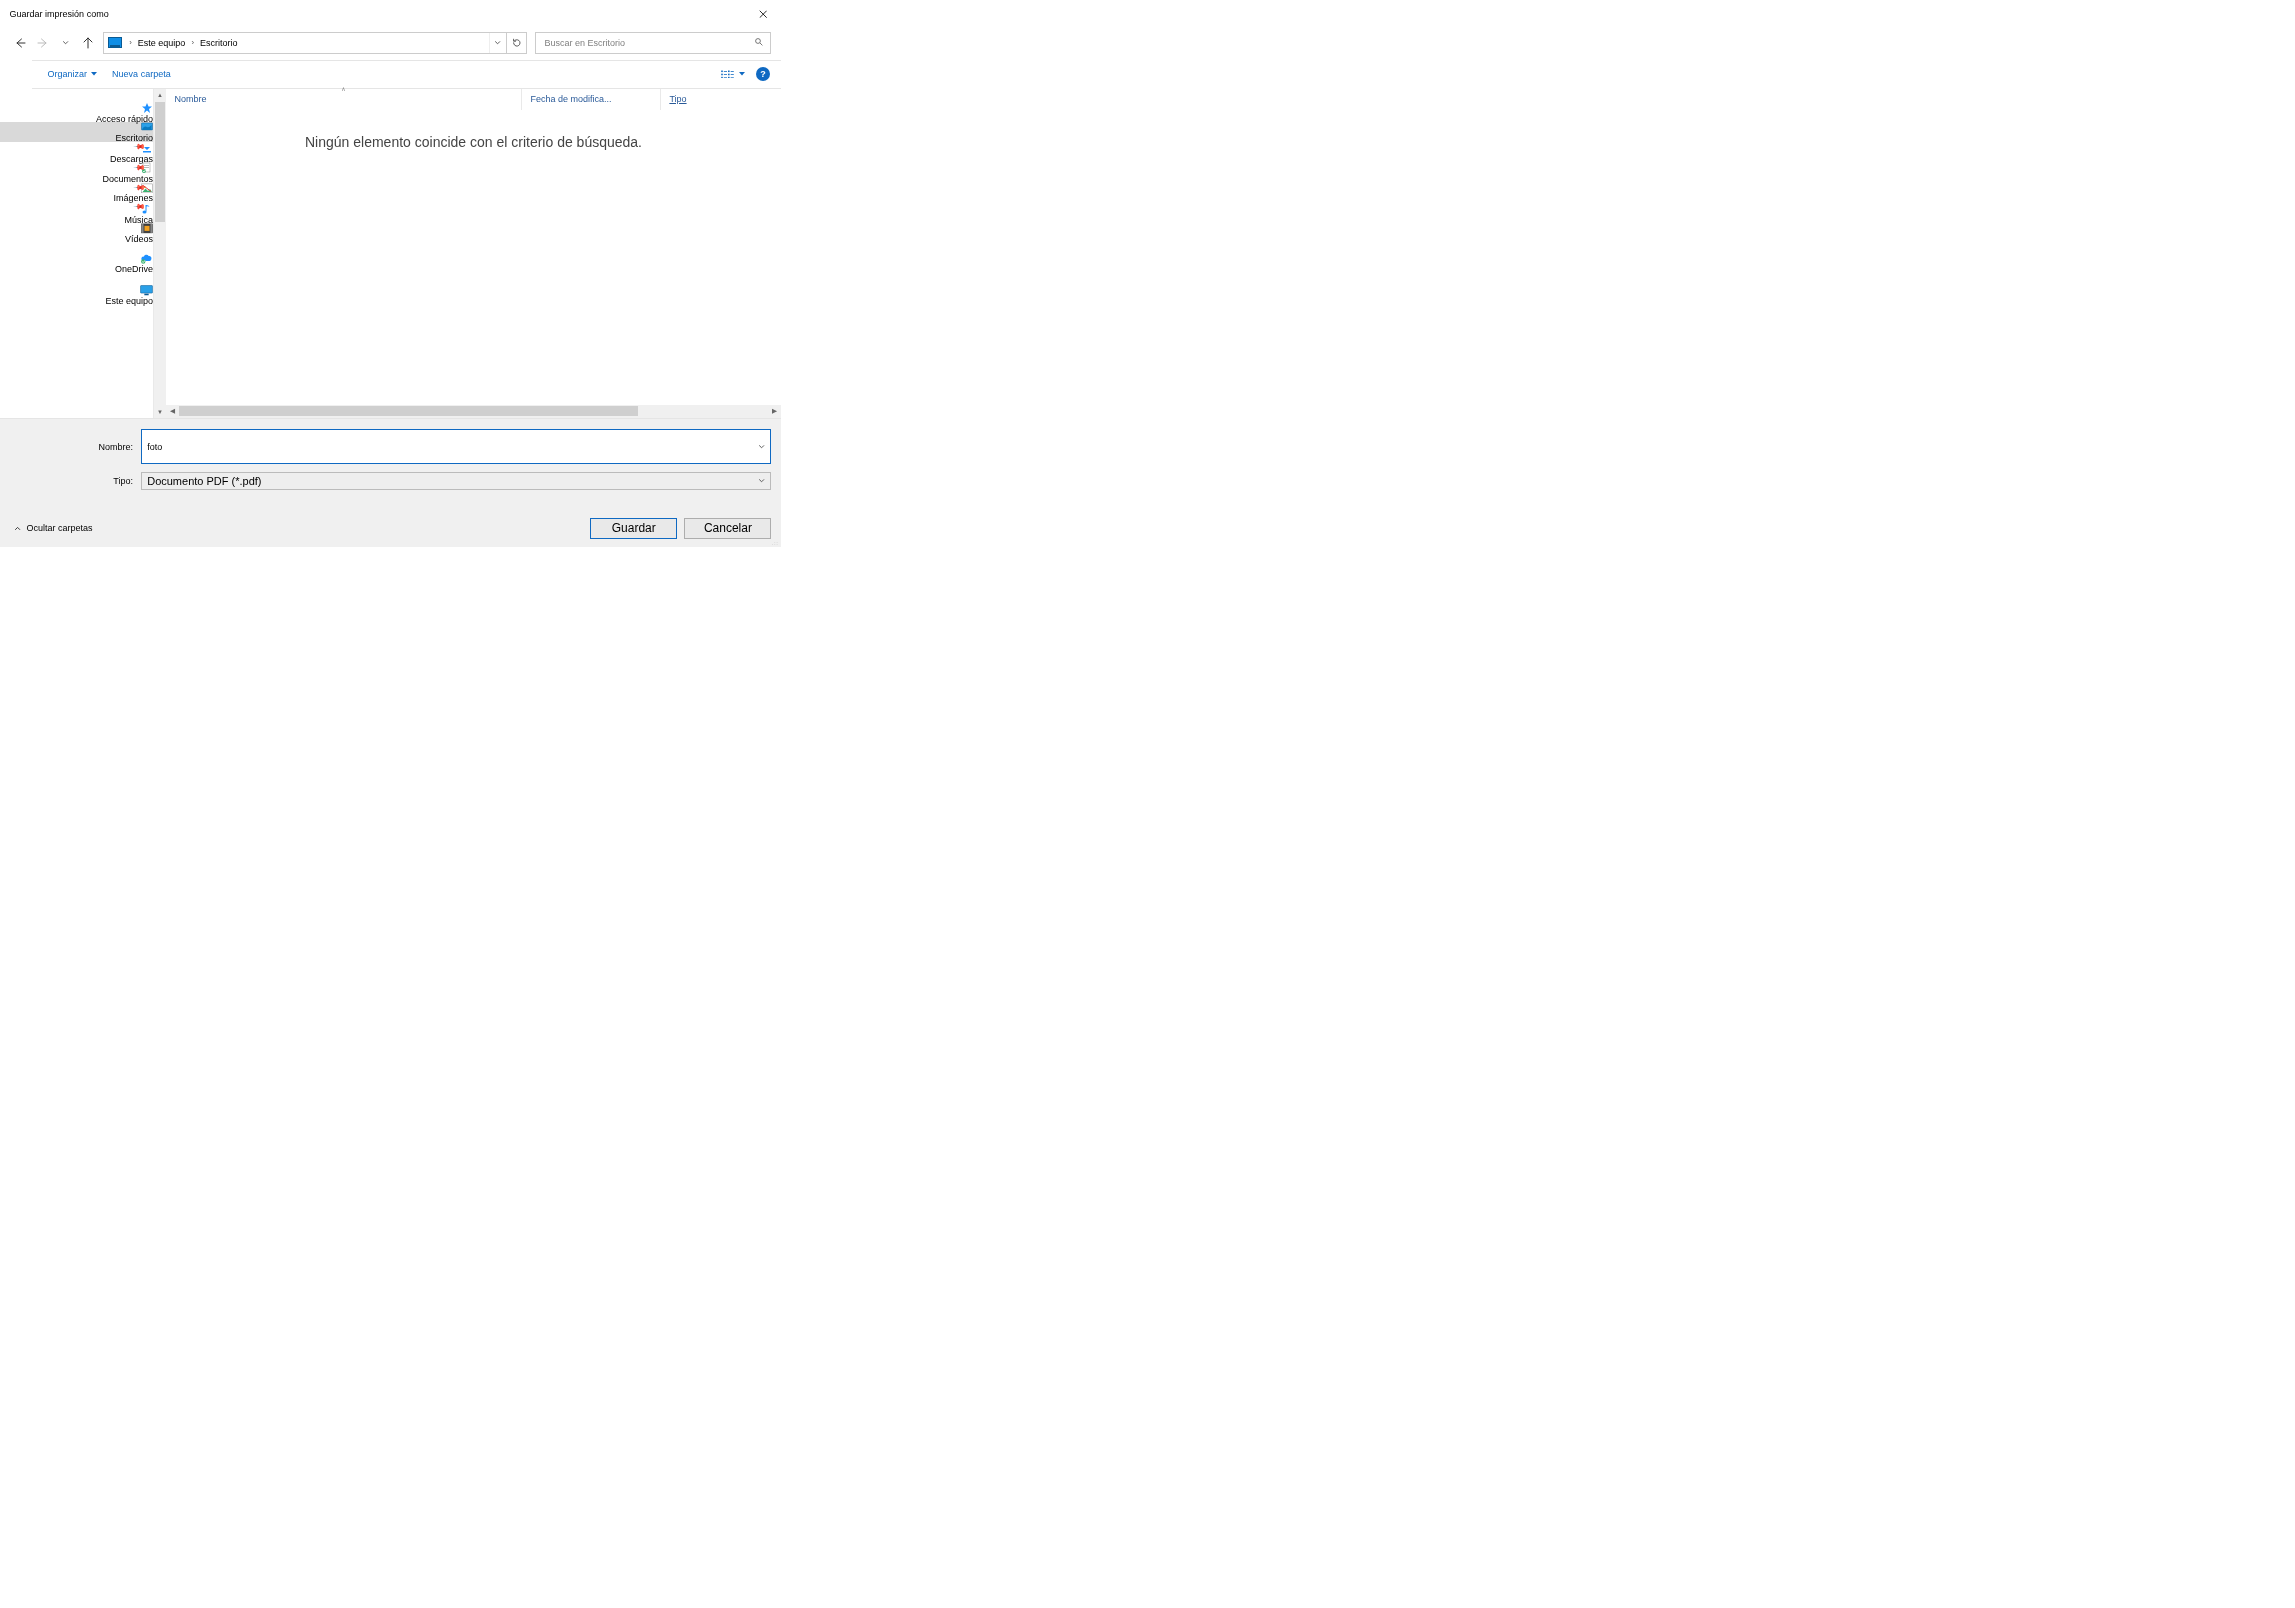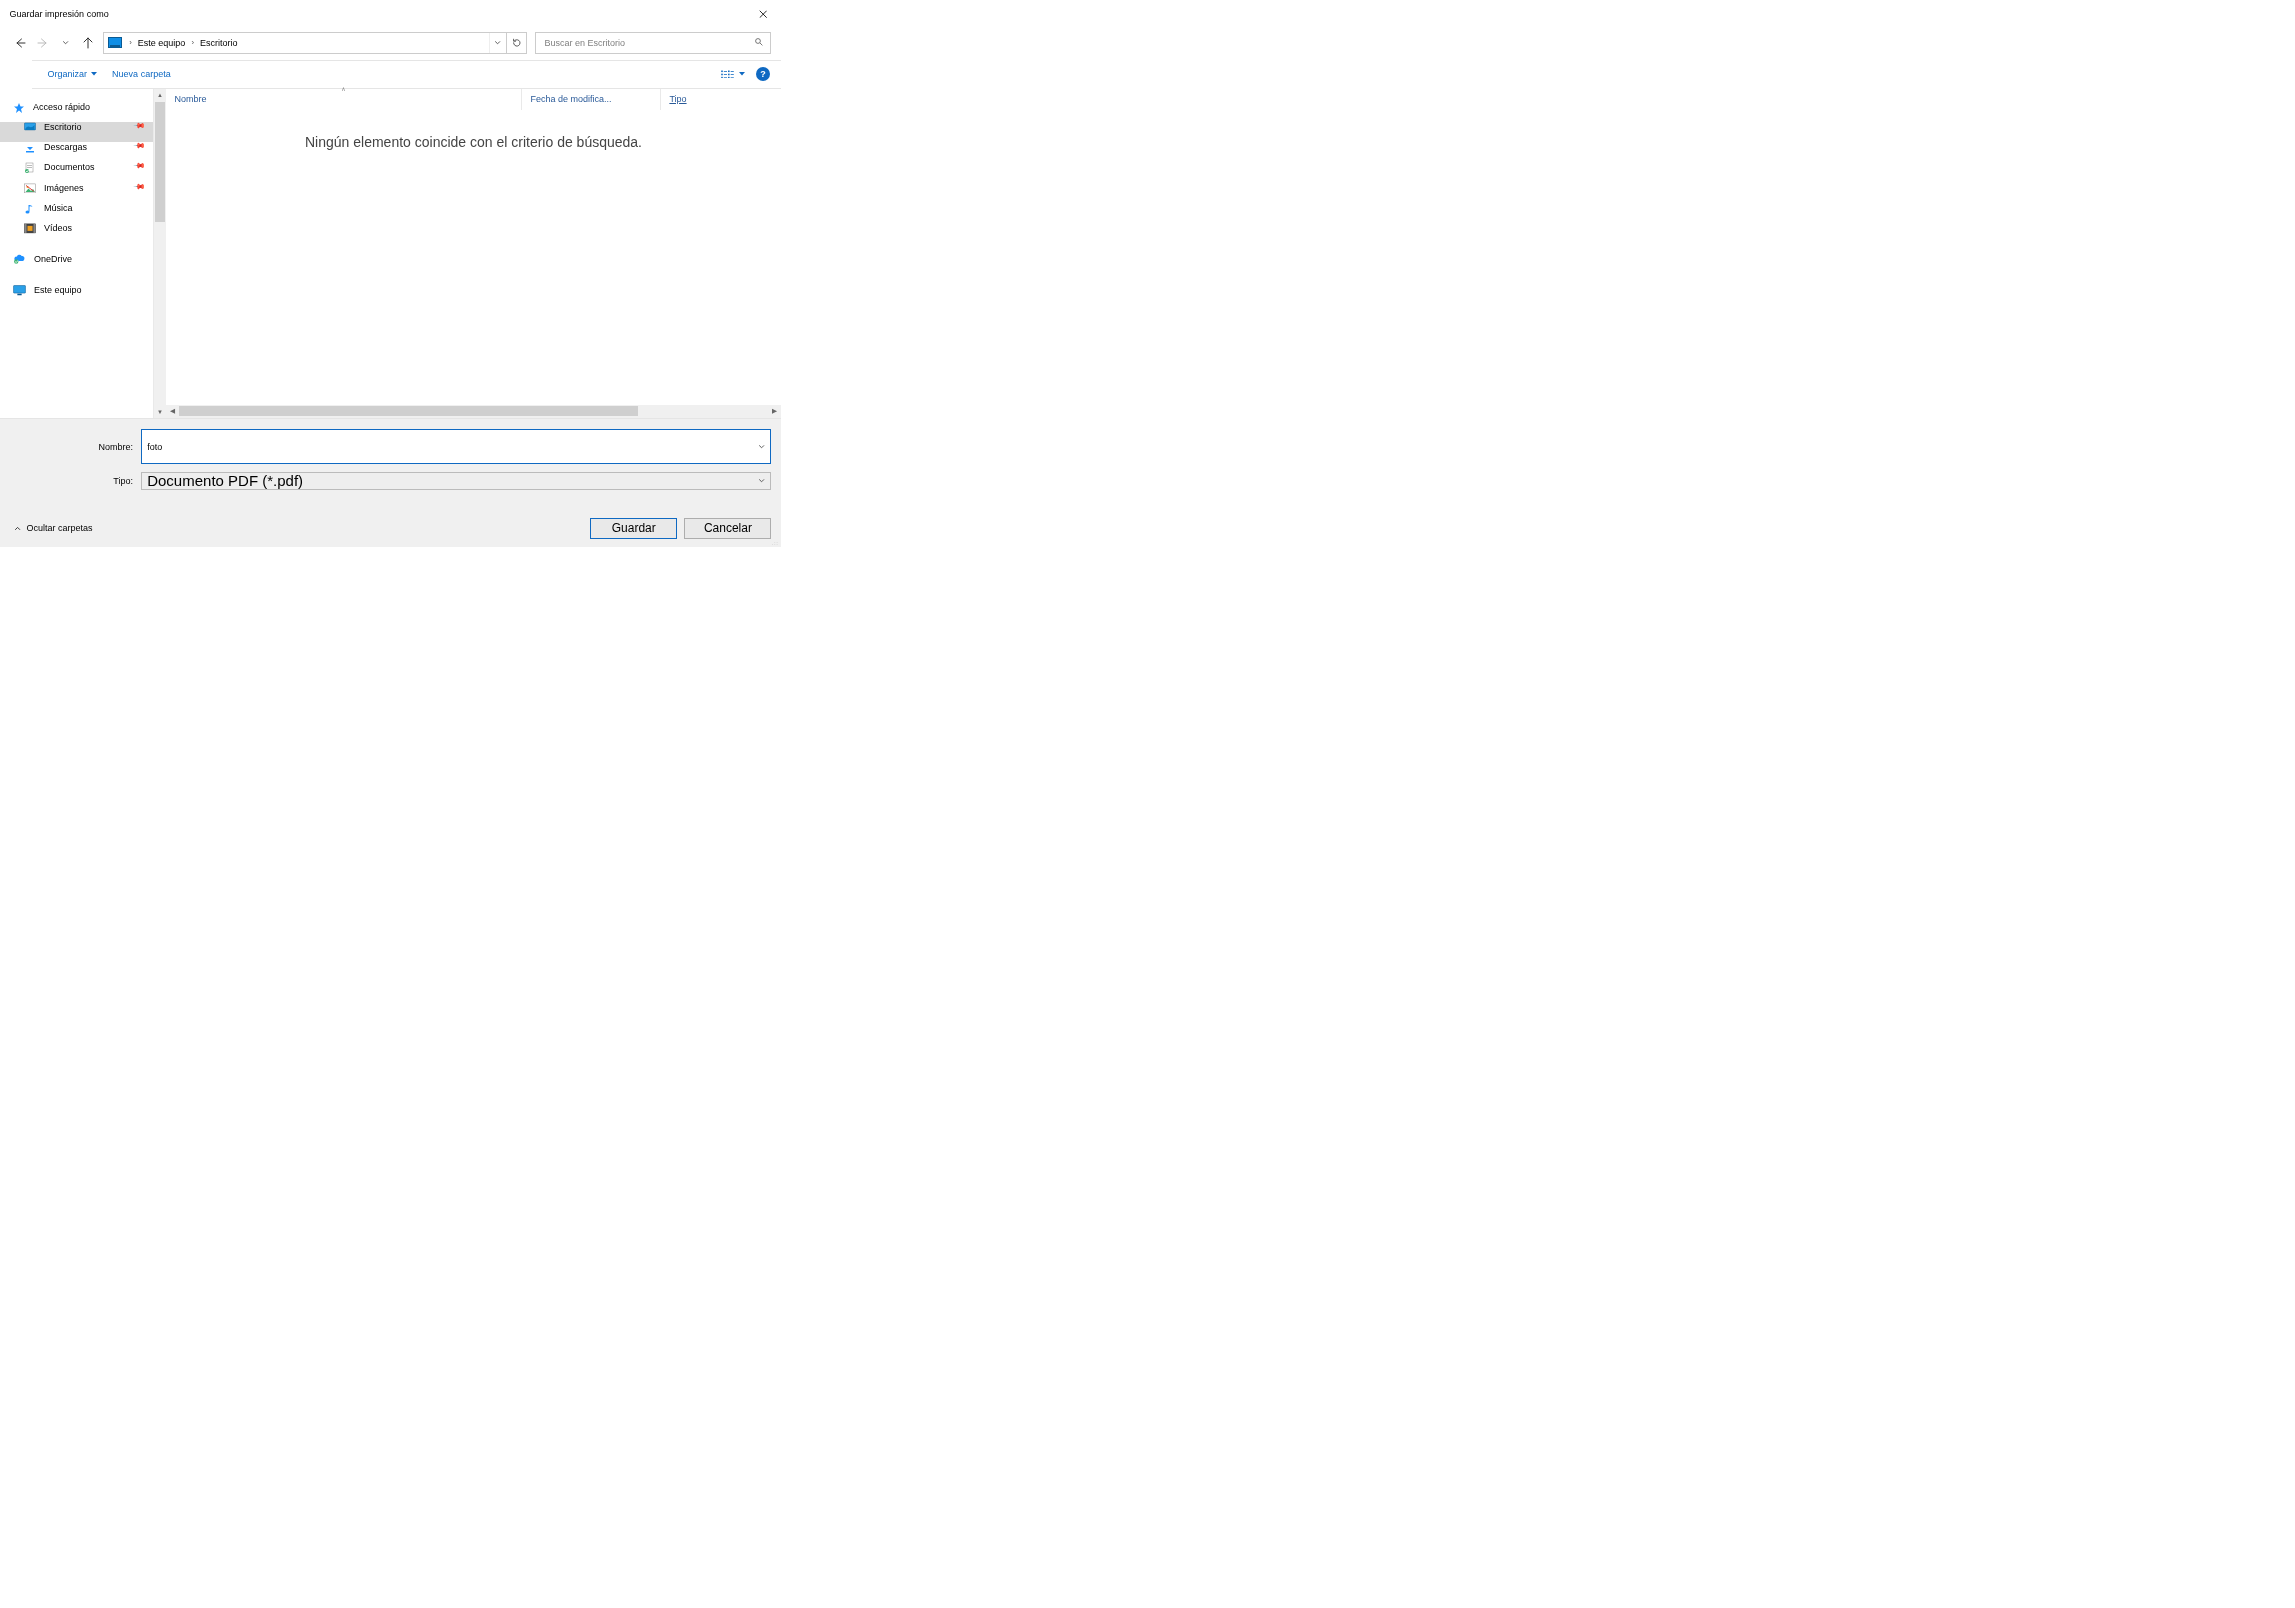--- a/index.html
+++ b/index.html
@@ -167,25 +167,26 @@
     background: #fff;
   }
   .tree {
     flex: 1;
     padding: 13px 0 0 0;
     overflow: hidden;
   }
   .tree .item {
     height: 20.3px;
     display: flex;
-    align-items: flex-start;
+    align-items: flex-end;
     padding-left: 13px;
-    gap: 8px;
-    font-size: 9px;
-    cursor: pointer;
+    gap: 0;
+    font-size: 9px;
+    cursor: pointer;
+    flex-direction: column;
   }
   .tree .item.indent { padding-left: 24px; }
   .tree .item.selected { background: #d9d9d9; }
   .tree .spacer8 { height: 10.8px; }
   .pin {
     margin-left: auto;
     margin-right: 8.4px;
     color: #a8a8a8;
     font-size: 7.8px;
     transform: rotate(45deg);
@@ -312,21 +313,21 @@
     cursor: pointer;
   }
   .type-select {
     flex: 1;
     height: 18px;
     border: 0.6px solid #bbb;
     background: #eee;
     display: flex;
     align-items: center;
     padding: 0 4.8px;
-    font-size: 15px;
+    font-size: 11px;
     cursor: pointer;
   }
   .type-select .dd {
     color: #555;
   }
   .type-select .val { flex: 1; }
   .footer {
     display: flex;
     align-items: center;
     padding-top: 21.5px;

